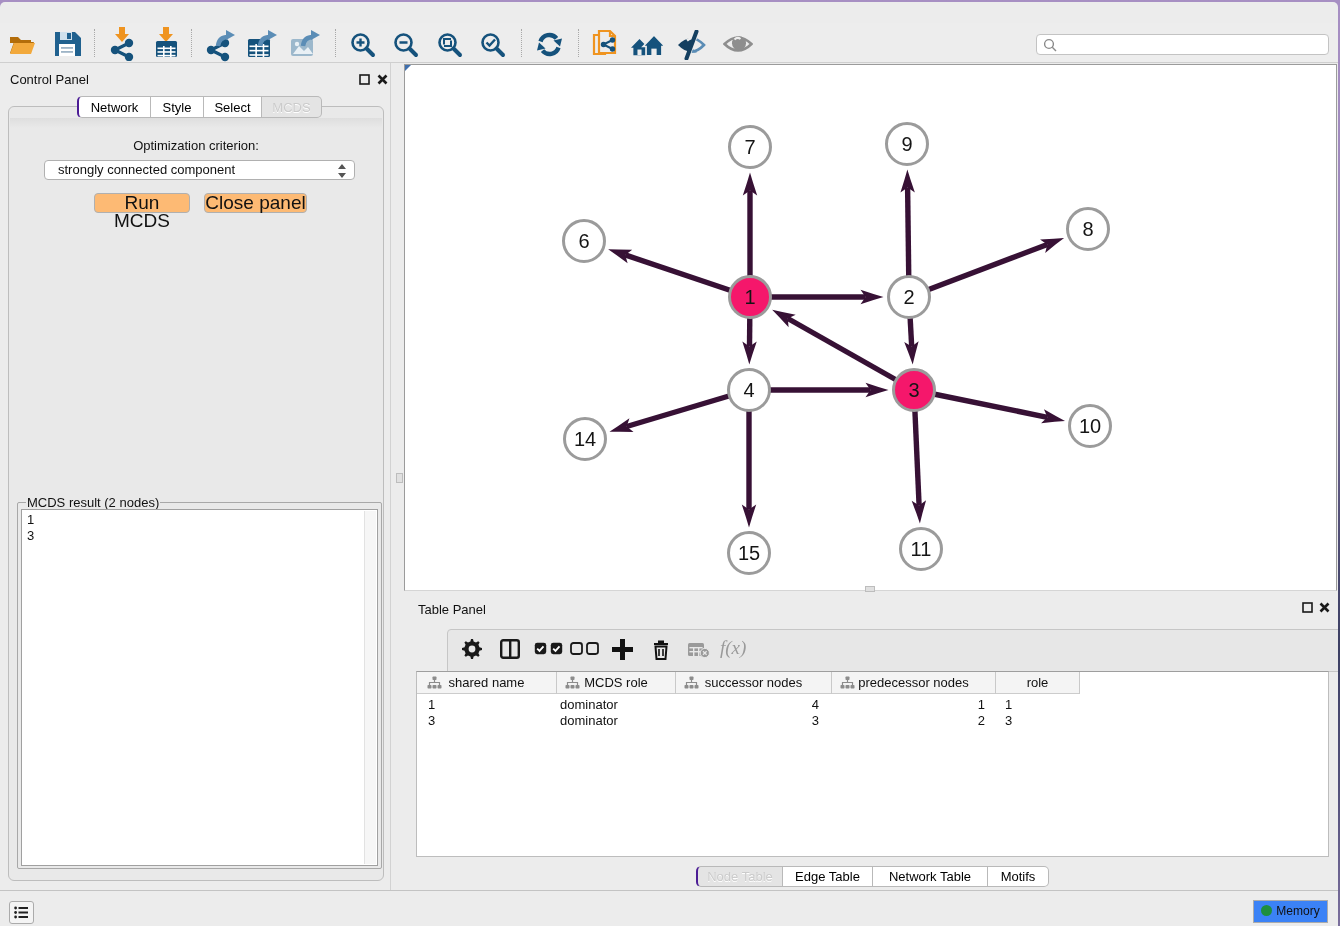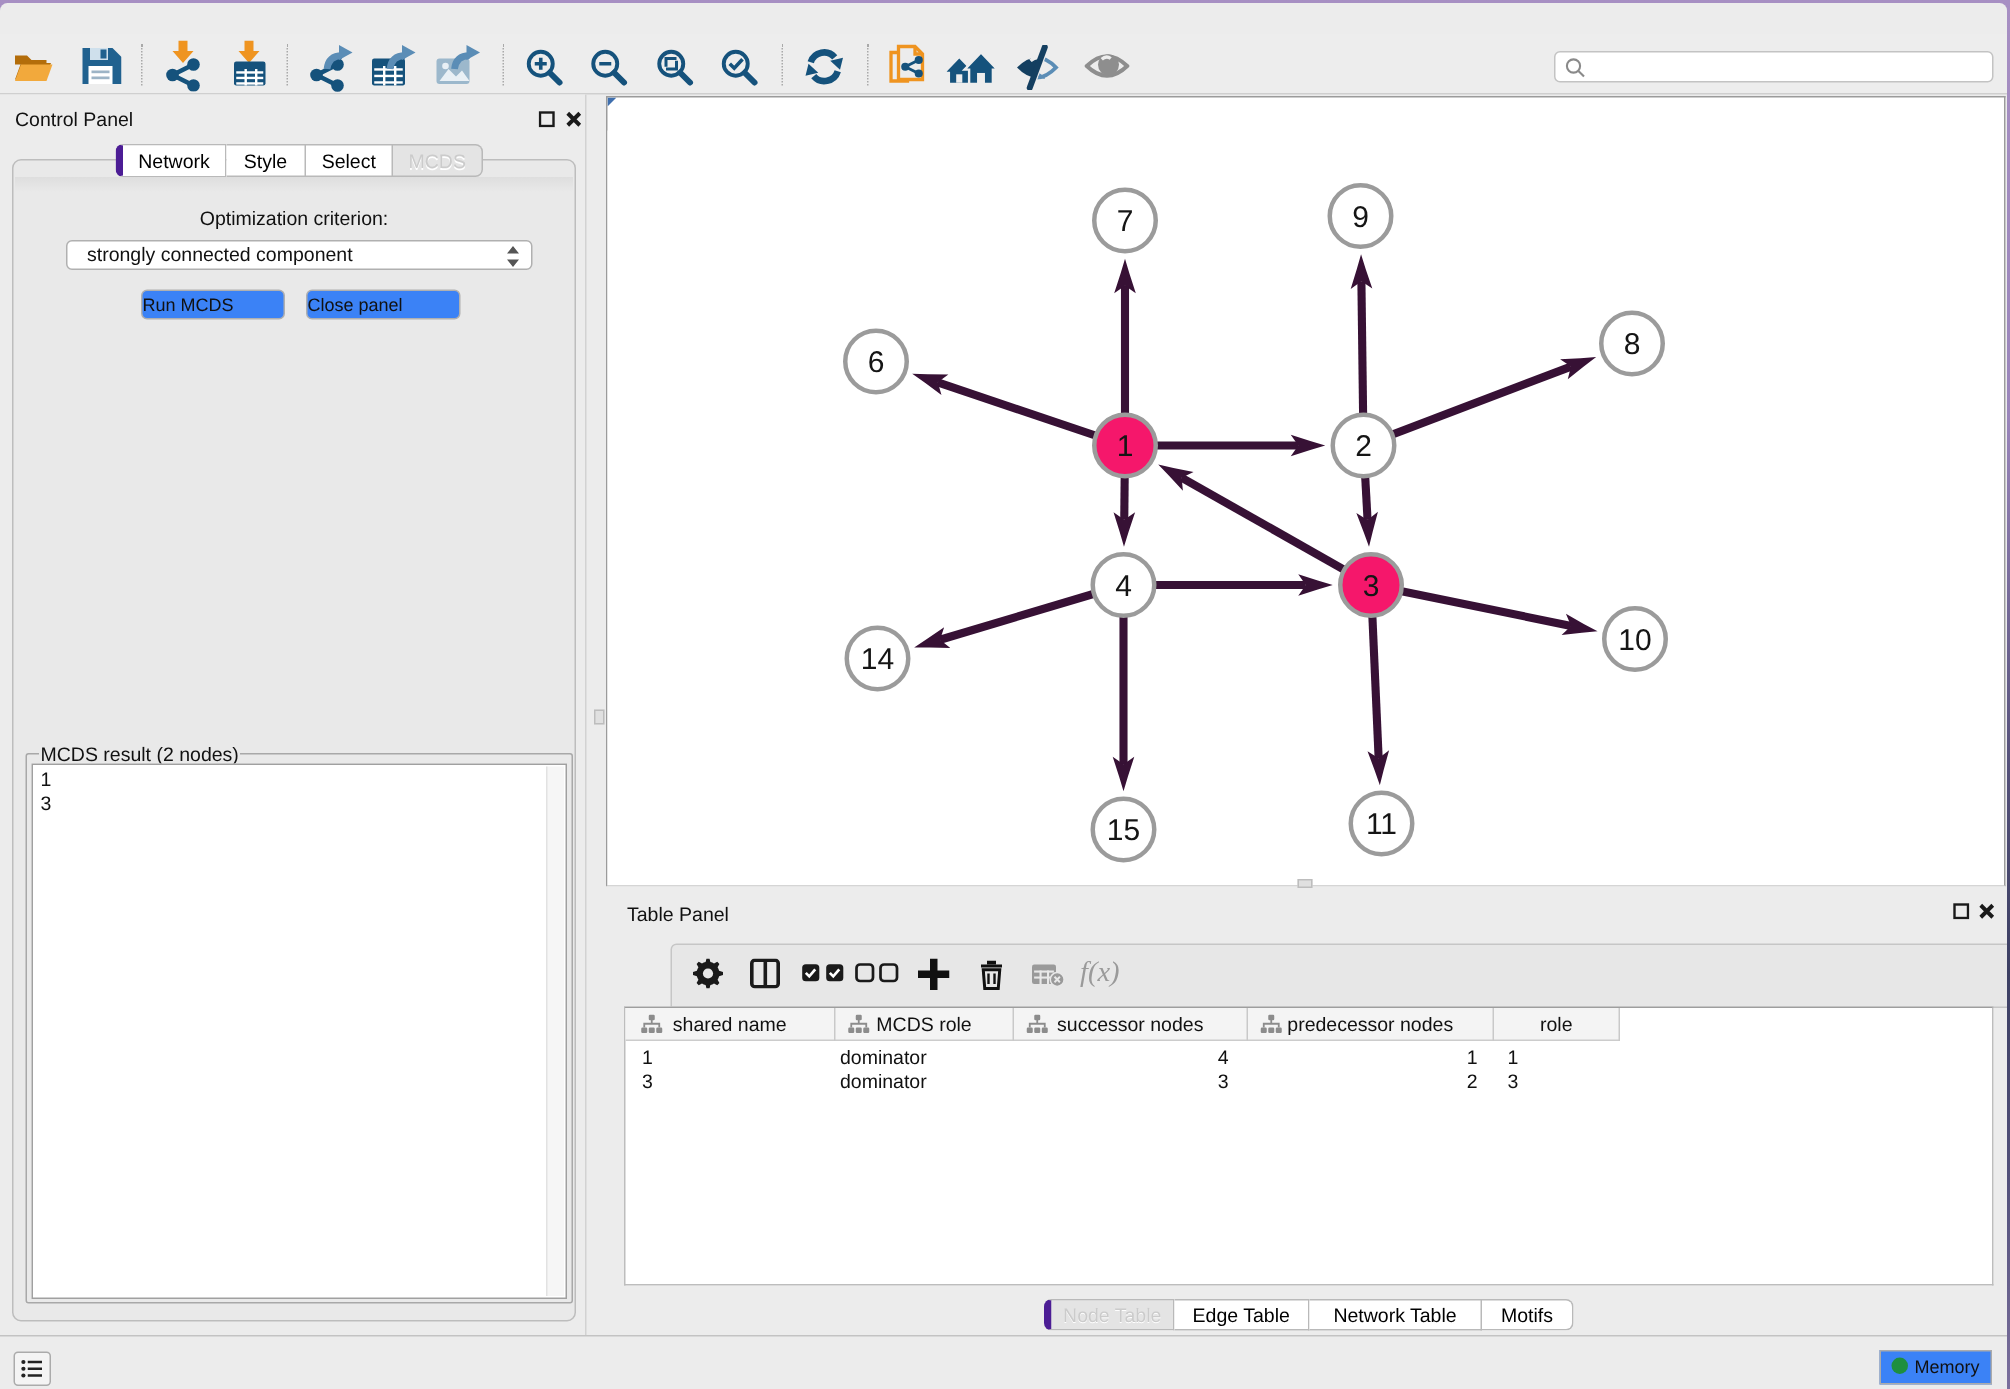--- a/index.html
+++ b/index.html
@@ -14,27 +14,27 @@
 .tsep { position:absolute; top:6px; height:28px; width:0; border-left:1px dotted #a9a9a9; }
 #search { position:absolute; left:1036px; top:32px; width:293px; height:21px; background:#fff; border:1px solid #c3c3c3; border-radius:4px; }
 
 #cpanel { position:absolute; left:0; top:61px; width:391px; height:828px; background:#ececec; border-right:1px solid #d2d2d2; }
 .phead { font-size:13px; color:#111; }
 .mini { position:absolute; font-size:13px; font-weight:bold; color:#000; }
 #tabpane { position:absolute; left:8px; top:43px; width:376px; height:775px; border:1px solid #bdbdbd; border-radius:6px; background:#e9e9e9; }
 #tabpane .shade { position:absolute; left:1px; top:11px; right:1px; height:10px; background:linear-gradient(#dedede,#e9e9e9); }
 .tabrow { position:absolute; display:flex; height:22px; }
 .tab { font-size:13px; height:22px; line-height:21px; text-align:center; background:#fff; border:1px solid #b9b9b9; border-left:none; color:#000; }
-.tab.first { border-left:5px solid #4c1d95; border-radius:5px 0 0 5px;text-align:center; }
+.tab.first { border-left:2px solid #4c1d95; border-radius:5px 0 0 5px;text-align:center; }
 .tab.last { border-radius:0 5px 5px 0; }
 .tab.sel { background:#e4e4e4; color:#cbcbcb; text-shadow:0 1px 0 #fff; }
 #optlabel { position:absolute; left:0; top:31px; width:100%; text-align:center; font-size:13px; color:#111; }
 #combo { position:absolute; left:35px; top:53px; width:311px; height:20px; background:#fff; border:1px solid #b0b0b0; border-radius:4px; font-size:13px; line-height:18px; padding-left:13px; color:#111; }
 #combo svg { position:absolute; right:6px; top:2px; }
-.btn { position:absolute; height:20px; background:#3b82f6; border:1px solid #b0b0b0; border-radius:4px; font-size:12px; text-align:left; line-height:18px; color:#111; }
+.btn { position:absolute; height:20px; background:#fdba74; border:1px solid #b0b0b0; border-radius:4px; font-size:19px; text-align:center; line-height:18px; color:#111; }
 #fieldset { position:absolute; left:8px; top:395px; width:365px; height:367px; border:1px solid #a8a8a8; border-radius:2px; }
 #fieldset legend { position:absolute; top:-8px; left:8px; background:#e9e9e9; font-size:13px; padding:0 1px; color:#111; }
 #ta { position:absolute; left:3px; top:6px; right:3px; bottom:2px; background:#fff; border:1px solid #a0a0a0; font-size:13px; line-height:16px; padding:2px 0 0 5px; color:#111; }
 #ta .sbar { position:absolute; top:1px; right:1px; width:12px; bottom:1px; background:#f6f6f6; border-left:1px solid #e2e2e2; }
 
 #netframe { position:absolute; left:404px; top:62px; width:933px; height:527px; border:1px solid #9b9b9b; border-bottom-color:#d5d5d5; background:#fff; }
 #ntitle { position:absolute; left:0; top:0; width:100%; height:22px; background:linear-gradient(#f4f4f4,#d2d2d2); border-bottom:1px solid #a5a5a5; }
 #ntitle .cap { position:absolute; width:100%; text-align:center; top:3px; font-size:13px; font-weight:bold; color:#1a1a1a; }
 .mac { position:absolute; top:5px; width:12px; height:12px; border-radius:50%; }
 .mac svg { position:absolute; left:0; top:0; display:block; }

